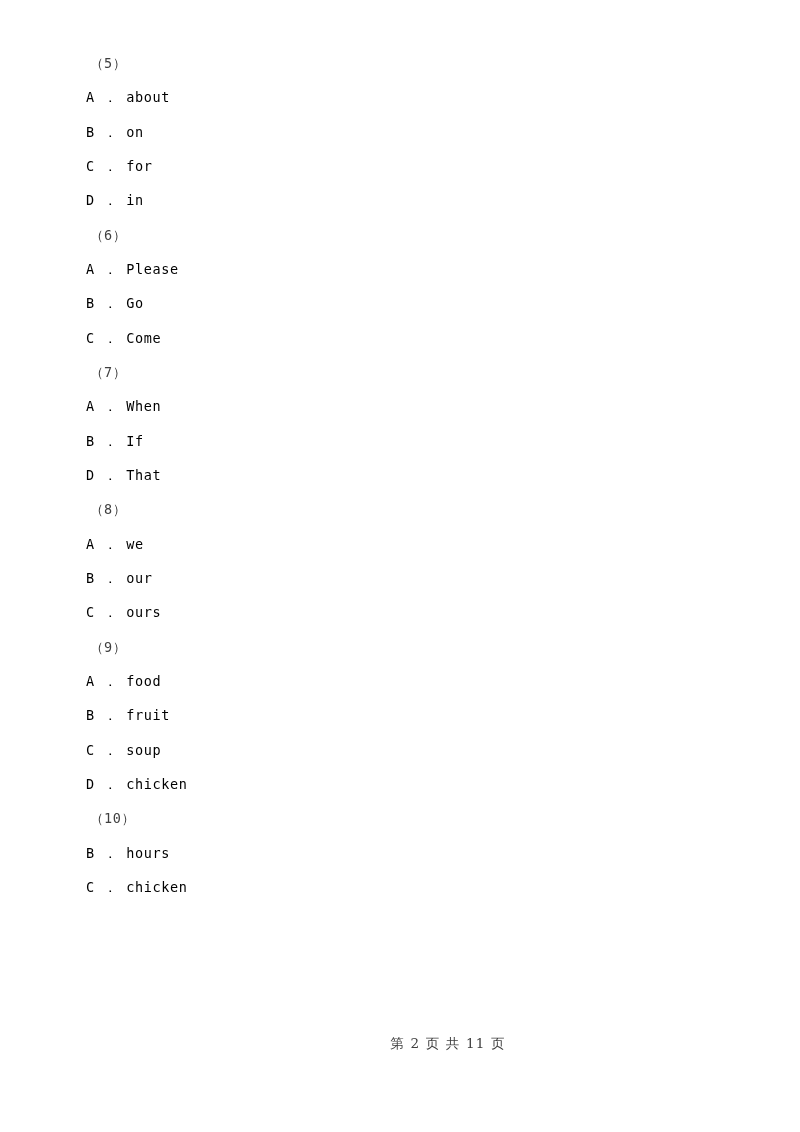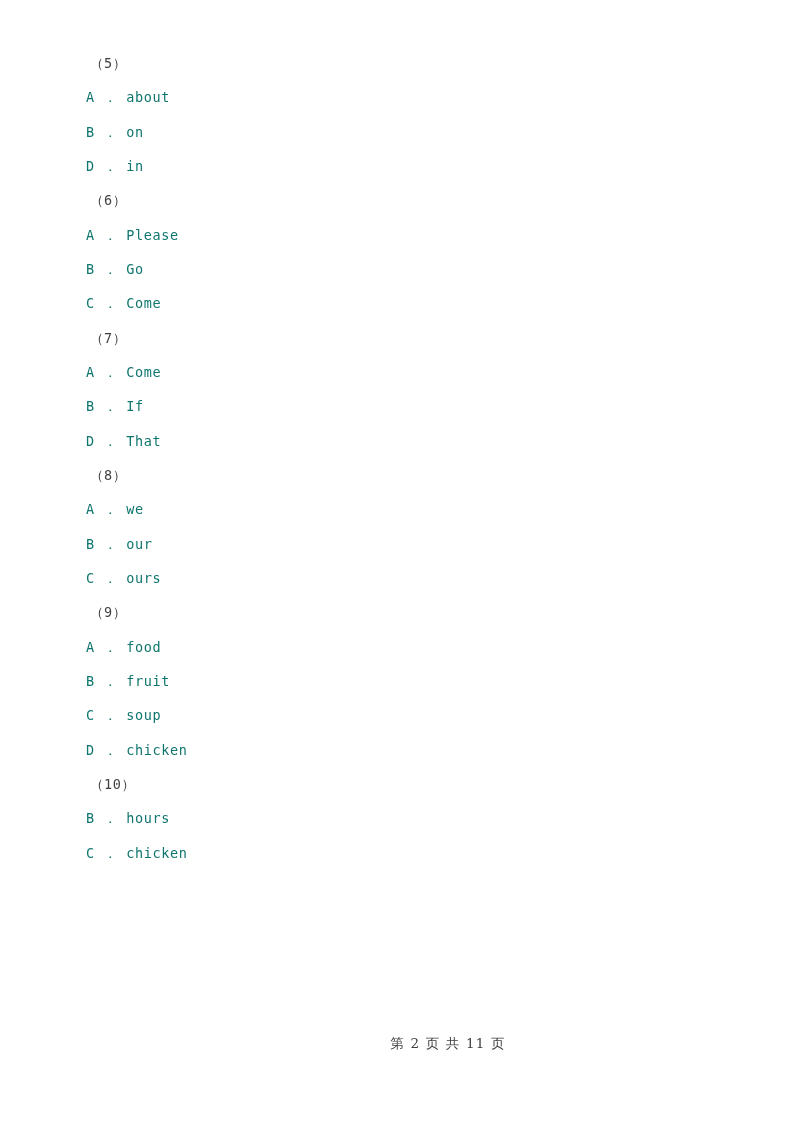--- a/index.html
+++ b/index.html
@@ -32,21 +32,21 @@
     top: 46px;
     width: 640px;
   }
 
   .line {
     height: 34.33px;
     line-height: 34.33px;
     font-size: 13.5px;
     letter-spacing: 0.6px;
     white-space: pre;
-    color: #0f766e;
+    color: #000000;
   }
 
   .line.question {
     padding-left: 6px;
     color: #3f3f3f;
   }
 
   .line.option {
     padding-left: 2px;
   }
@@ -67,27 +67,28 @@
   }
 </style>
 </head>
 <body>
 
 <div class="page">
   <div class="content">
       <div class="line question">（5）</div>
       <div class="line option">A ． about</div>
       <div class="line option">B ． on</div>
+      <div class="line option">C ． for</div>
       <div class="line option">D ． in</div>
       <div class="line question">（6）</div>
       <div class="line option">A ． Please</div>
       <div class="line option">B ． Go</div>
       <div class="line option">C ． Come</div>
       <div class="line question">（7）</div>
-      <div class="line option">A ． Come</div>
+      <div class="line option">A ． When</div>
       <div class="line option">B ． If</div>
       <div class="line option">D ． That</div>
       <div class="line question">（8）</div>
       <div class="line option">A ． we</div>
       <div class="line option">B ． our</div>
       <div class="line option">C ． ours</div>
       <div class="line question">（9）</div>
       <div class="line option">A ． food</div>
       <div class="line option">B ． fruit</div>
       <div class="line option">C ． soup</div>

